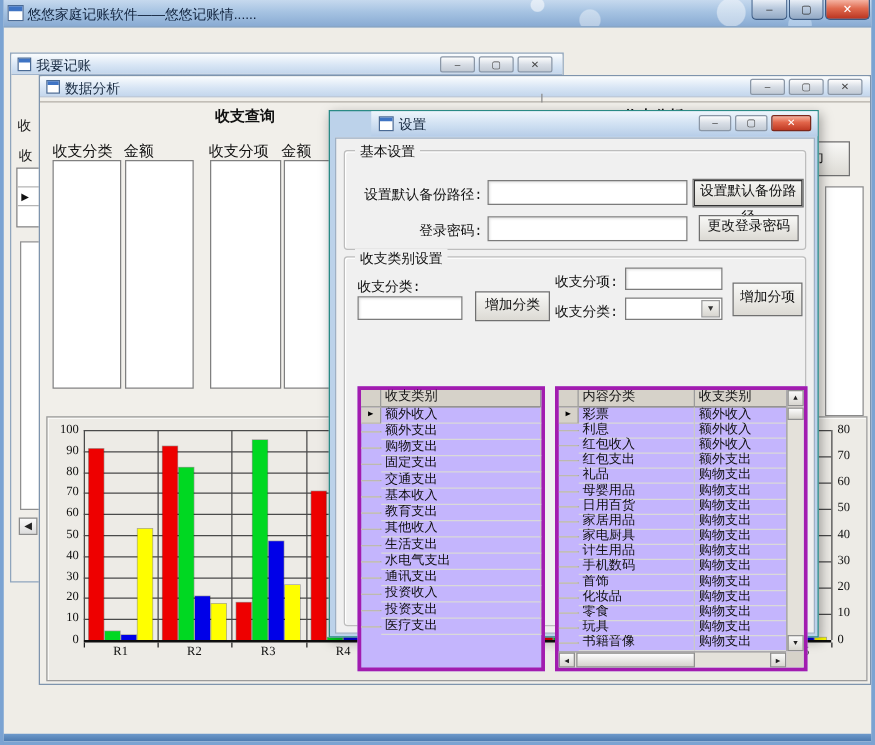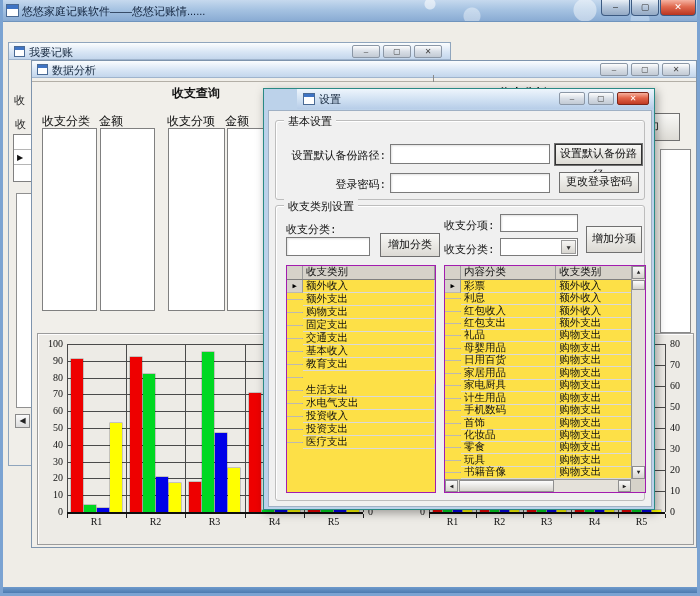--- a/index.html
+++ b/index.html
@@ -113,21 +113,21 @@
   .btn { position:absolute; border:1px solid #707070; background:linear-gradient(#f8f8f6,#dcdad4);
     font-size:11px; color:#111; text-align:center; }
   .btn.focus { box-shadow:0 0 0 1px #333 inset; }
 
   .combo { position:absolute; background:#fff; border:1px solid #7b7b7b; }
   .combo-arrow { position:absolute; right:1px; top:1px; bottom:1px; width:15px;
     background:linear-gradient(#f6f6f4,#d8d6d0); border:1px solid #9a9a9a;
     font-size:7px; text-align:center; line-height:15px; color:#333; }
 
   
-  .grid { position:absolute; background:#fde047; border:1px solid #a21caf; }
+  .grid { position:absolute; background:#c4b5fd; border:3px solid #a21caf;margin-top:44px; }
   #grid-left { left:10px; top:59px; width:150px; height:228px; }
   #grid-right { left:168px; top:59px; width:202px; height:228px; }
   .grid-header-row { display:flex; height:14px; background:#D6D2C9; border-bottom:1px solid #808080; }
   .sel-h { width:16px; border-right:1px solid #9a9a9a; background:#D6D2C9; flex:none; }
   .gh { font-size:10.5px; line-height:13px; padding-left:3px; color:#111; border-right:1px solid #9a9a9a; }
   .grid-row { display:flex;align-items:center; }
   .sel-c { width:16px; flex:none; background:#D6D2C9; border-right:1px solid #9a9a9a;
     border-bottom:1px solid #bdb9b0; font-size:7px; line-height:12px; text-align:center; color:#000; }
   .gc { font-size:10.5px; padding-left:3px; color:#111; border-right:1px solid #c9c9c9;
     border-bottom:1px solid #d9d9d9; white-space:nowrap; overflow:hidden; }
@@ -427,28 +427,33 @@
               <div class="grid-row">
                 <div class="sel-c"></div>
                 <div class="gc">基本收入</div>
               </div>
               <div class="grid-row">
                 <div class="sel-c"></div>
                 <div class="gc">教育支出</div>
               </div>
               <div class="grid-row">
                 <div class="sel-c"></div>
+                <div class="gc">其他收入</div>
               </div>
               <div class="grid-row">
                 <div class="sel-c"></div>
                 <div class="gc">生活支出</div>
               </div>
               <div class="grid-row">
                 <div class="sel-c"></div>
                 <div class="gc">水电气支出</div>
+              </div>
+              <div class="grid-row">
+                <div class="sel-c"></div>
+                <div class="gc">通讯支出</div>
               </div>
               <div class="grid-row">
                 <div class="sel-c"></div>
                 <div class="gc">投资收入</div>
               </div>
               <div class="grid-row">
                 <div class="sel-c"></div>
                 <div class="gc">投资支出</div>
               </div>
               <div class="grid-row">

